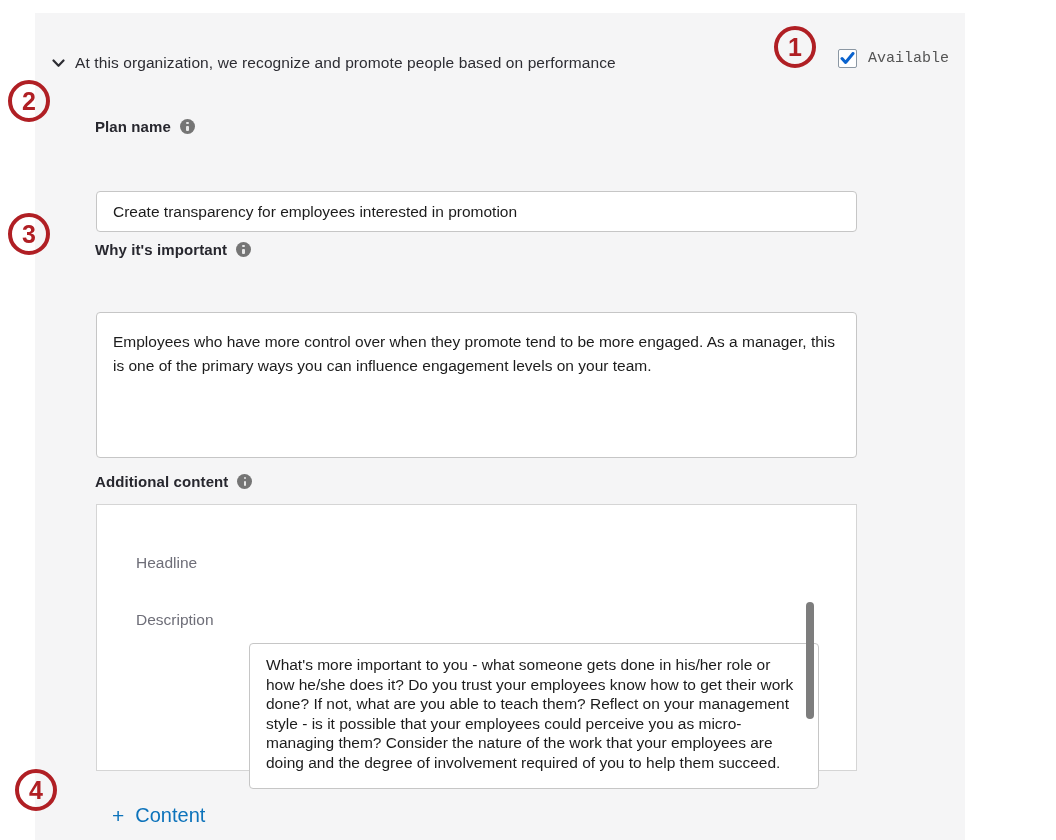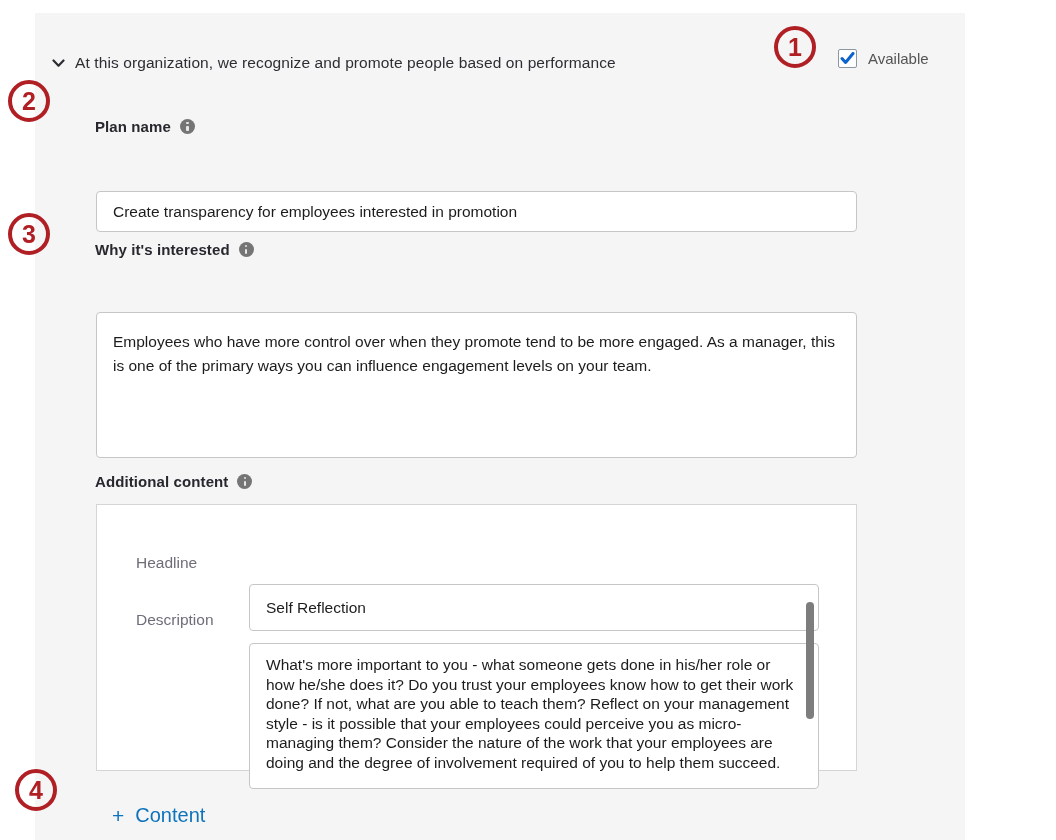--- a/index.html
+++ b/index.html
@@ -31,21 +31,21 @@
     display: flex; align-items: center; gap: 11px;
     cursor: pointer;
   }
   .checkbox {
     width: 19px; height: 19px;
     background: #ffffff;
     border: 1px solid #8b97a3;
     border-radius: 2px;
     display: flex; align-items: center; justify-content: center;
   }
-  .avail-label { font-size: 15px; color: #545454; }
+  .avail-label { font-size: 15px; color: #545454; font-family: Liberation Mono, monospace; }
   
   .field-label {
     position: absolute;
     display: flex; align-items: center; gap: 9px;
     font-size: 15px; font-weight: bold; color: #27272e;
     letter-spacing: 0.1px;
   }
   .info-icon {
     position: relative;
     width: 15px; height: 15px;
@@ -170,33 +170,32 @@
     <span class="avail-label">Available</span>
   </div>
 
   <div class="field-label" id="label-plan">
     <span>Plan name</span>
     <span class="info-icon"></span>
   </div>
   <input class="text-input" id="plan-name-input" value="Create transparency for employees interested in promotion" style="">
 
   <div class="field-label" id="label-why">
-    <span>Why it's interested</span>
+    <span>Why it's important</span>
     <span class="info-icon"></span>
   </div>
   <textarea class="text-area" id="why-important-textarea" style="">Employees who have more control over when they promote tend to be more engaged. As a manager, this is one of the primary ways you can influence engagement levels on your team.</textarea>
 
   <div class="field-label" id="label-addl">
     <span>Additional content</span>
     <span class="info-icon"></span>
   </div>
 
   <div class="card">
     <span class="sub-label" id="headline-label">Headline</span>
-    <input class="text-input" id="headline-input" value="Self Reflection" style="">
 
     <span class="sub-label" id="description-label">Description</span>
     <div class="desc-wrap">
       <textarea class="text-area" id="description-textarea" style="">What's more important to you - what someone gets done in his/her role or how he/she does it? Do you trust your employees know how to get their work done? If not, what are you able to teach them? Reflect on your management style - is it possible that your employees could perceive you as micro-managing them? Consider the nature of the work that your employees are doing and the degree of involvement required of you to help them succeed.</textarea>
       <div class="scroll-thumb"></div>
     </div>
   </div>
 
   <div class="add-content">
     <span class="plus-glyph">+</span>

